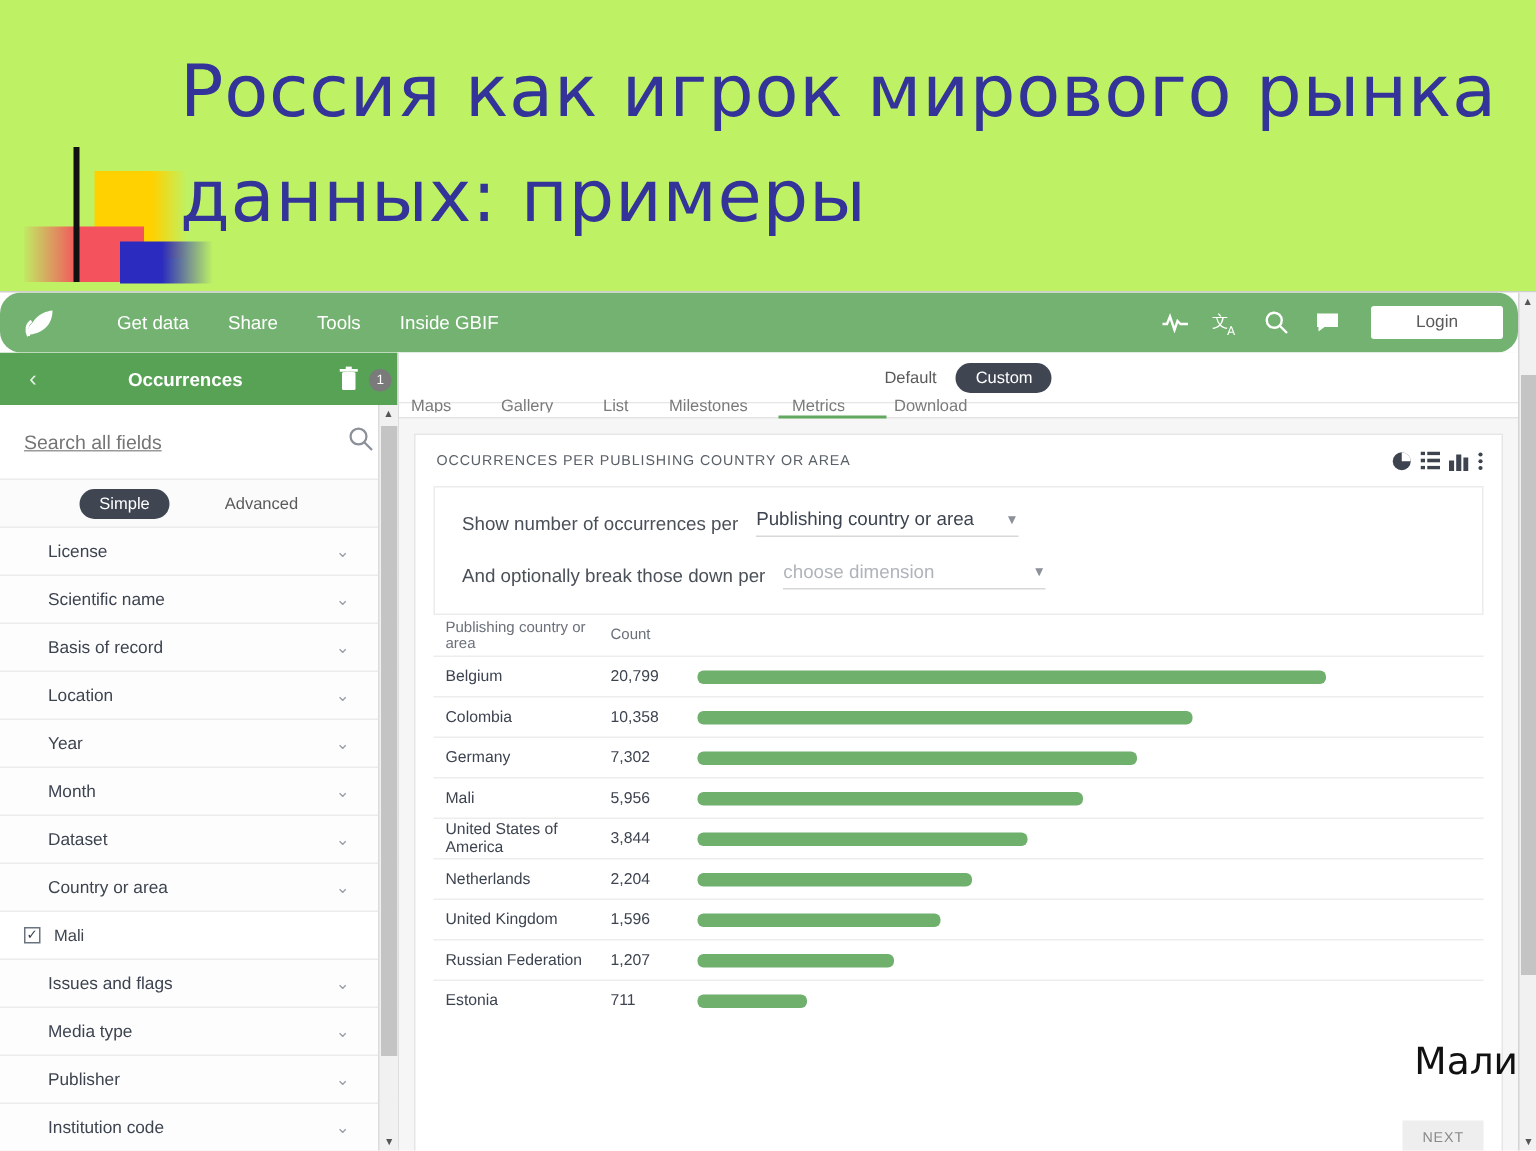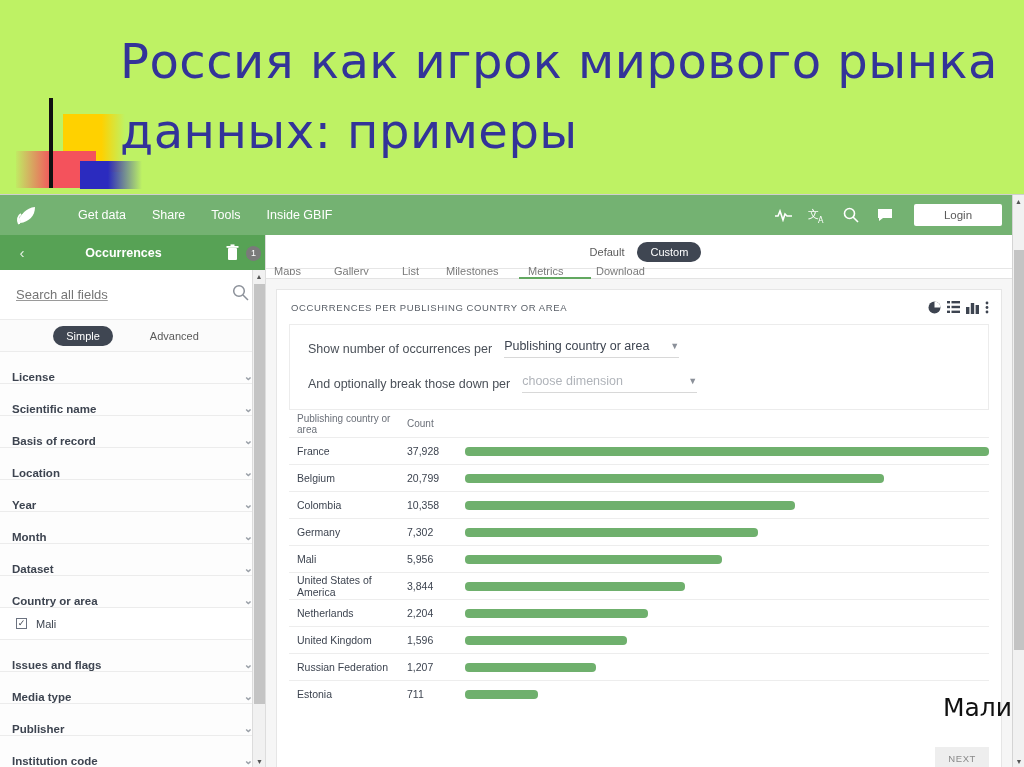--- a/index.html
+++ b/index.html
@@ -119,23 +119,23 @@
   #sb-toggle {
     height: 32px; display: flex; align-items: center; justify-content: center;
     border-bottom: 1px solid #ececec; background: #fbfbfb; gap: 24px;
   }
   .pill {
     font-size: 11px; padding: 4px 13px; border-radius: 11px;
     cursor: pointer; color: #5a5a5a;
   }
   .pill.active { background: #3f4652; color: #ffffff; }
   .filter-row {
-    height: 32px; display: flex; align-items: flex-end;
-    padding: 0 12px; border-bottom: 1px solid #ececec;
-    font-size: 11.5px; color: #3d4450; font-weight: bold; cursor: pointer;
+    height: 32px; display: flex; align-items: center;
+    padding: 0 32px; border-bottom: 1px solid #ececec;
+    font-size: 11.5px; color: #3d4450; font-weight: normal; cursor: pointer;
     background: #fdfdfd;
   }
   .filter-row .caret { margin-left: auto; color: #9aa0a8; font-size: 11px; }
   .filter-sub {
     height: 32px; display: flex; align-items: center; padding: 0 16px;
     border-bottom: 1px solid #ececec; font-size: 11px; color: #3d4450;
     background: #ffffff; cursor: pointer;
   }
   .checkbox {
     width: 11px; height: 11px; border: 1px solid #6b7280; margin-right: 9px;
@@ -268,21 +268,21 @@
     <div class="deco-yellow"></div>
     <div class="deco-red"></div>
     <div class="deco-blue"></div>
     <div class="deco-bar"></div>
   </div>
   <div id="slide-title" style="color: rgb(51, 51, 153);">Россия как игрок мирового рынка данных: примеры</div>
 </div>
 
 <div id="app">
 
-  <div id="top-nav" style="background: rgb(116, 178, 114);">
+  <div id="top-nav" style="background: rgb(116, 178, 114); border-radius: 14px;">
     <div id="gbif-logo">
       <svg width="24" height="22" viewBox="0 0 24 22">
         <path d="M4 19 C4 10, 10 4, 19 3 C19 12, 13 18, 4 19 Z" fill="#ffffff"></path>
         <path d="M3 20 C3 15, 6 11, 10 9" stroke="#ffffff" stroke-width="2" fill="none"></path>
         <path d="M3 20 C1 16, 2 12, 5 10" stroke="#ffffff" stroke-width="2" fill="none"></path>
       </svg>
     </div>
     <div id="nav-links">
       <span class="nav-link">Get data</span>
       <span class="nav-link">Share</span>
@@ -477,27 +477,20 @@
         </div>
       </div>
 
       <div id="tbl">
         <div id="tbl-head">
           <span class="th-country">Publishing country or area</span>
           <span>Count</span>
         </div>
         <div id="tbl-body">
             <div class="tbl-row">
-              <span class="td-country">France</span>
-              <span class="td-count">37,928</span>
-              <span class="td-bar">
-                <span class="bar" style="width: 100%; background: rgb(111, 176, 109); display: block;"></span>
-              </span>
-            </div>
-            <div class="tbl-row">
               <span class="td-country">Belgium</span>
               <span class="td-count">20,799</span>
               <span class="td-bar">
                 <span class="bar" style="width: 80%; background: rgb(111, 176, 109); display: block;"></span>
               </span>
             </div>
             <div class="tbl-row">
               <span class="td-country">Colombia</span>
               <span class="td-count">10,358</span>
               <span class="td-bar">

